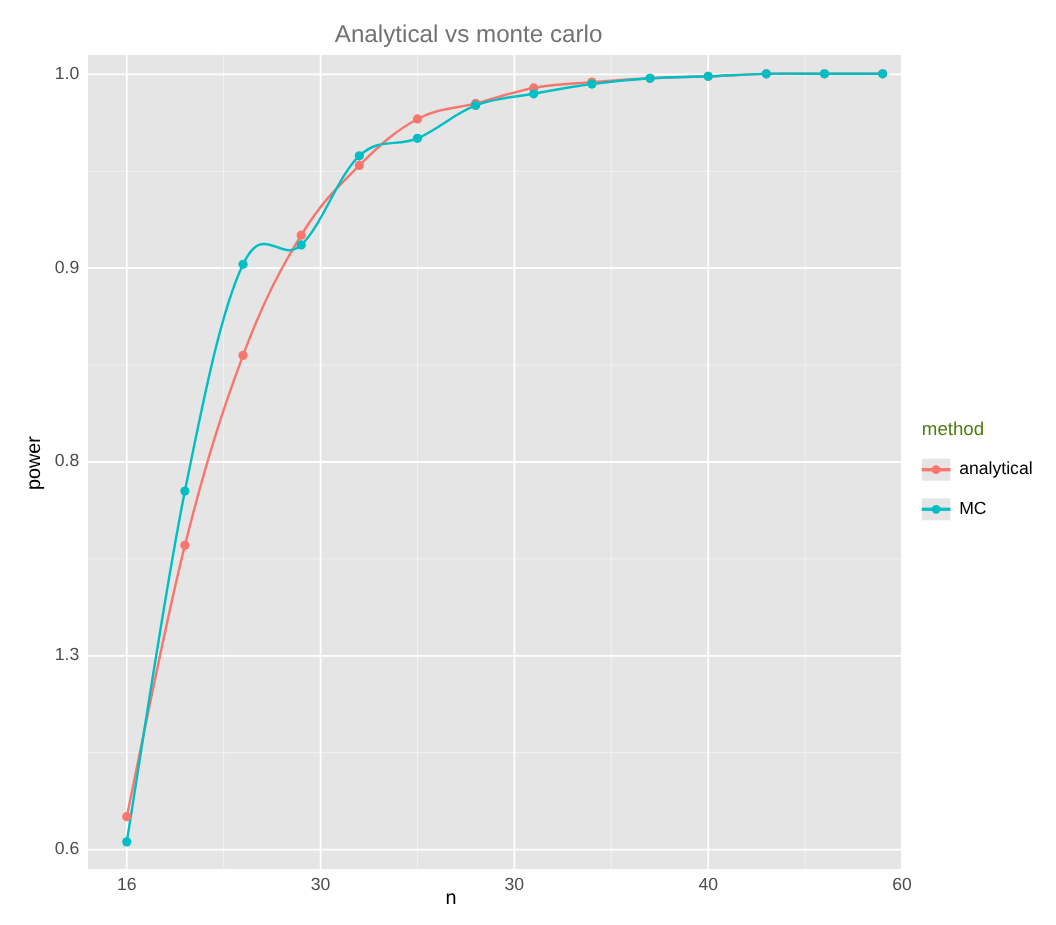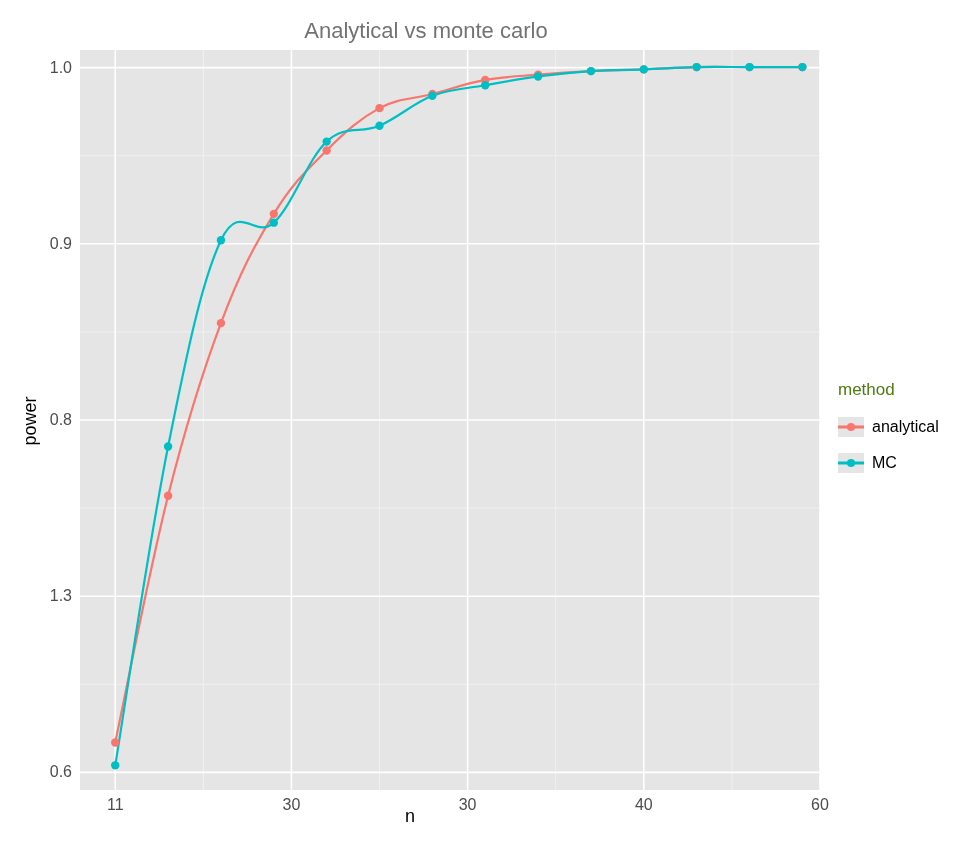--- a/index.html
+++ b/index.html
@@ -121,21 +121,21 @@
   <div class="title">Analytical vs monte carlo</div>
   <div class="ylabel">power</div>
   <div class="xlabel">n</div>
 
   <div class="tick-label-y" style="top:67.62px">1.0</div>
   <div class="tick-label-y" style="top:243.81px">0.9</div>
   <div class="tick-label-y" style="top:420.00px">0.8</div>
   <div class="tick-label-y" style="top:596.19px">1.3</div>
   <div class="tick-label-y" style="top:772.38px">0.6</div>
 
-  <div class="tick-label-x" style="left:115.24px">11</div>
+  <div class="tick-label-x" style="left:115.24px">16</div>
   <div class="tick-label-x" style="left:291.43px">30</div>
   <div class="tick-label-x" style="left:467.62px">30</div>
   <div class="tick-label-x" style="left:643.81px">40</div>
   <div class="tick-label-x" style="left:820.00px">60</div>
 
   <div class="plot-area">
     <svg id="plot-svg" viewBox="0 0 740 740" preserveAspectRatio="none">
         <line x1="123.33333333333333" x2="123.33333333333333" y1="0" y2="740" stroke="#f2f2f2" stroke-width="0.9"></line>
         <line x1="299.5238095238095" x2="299.5238095238095" y1="0" y2="740" stroke="#f2f2f2" stroke-width="0.9"></line>
         <line x1="475.7142857142857" x2="475.7142857142857" y1="0" y2="740" stroke="#f2f2f2" stroke-width="0.9"></line>

